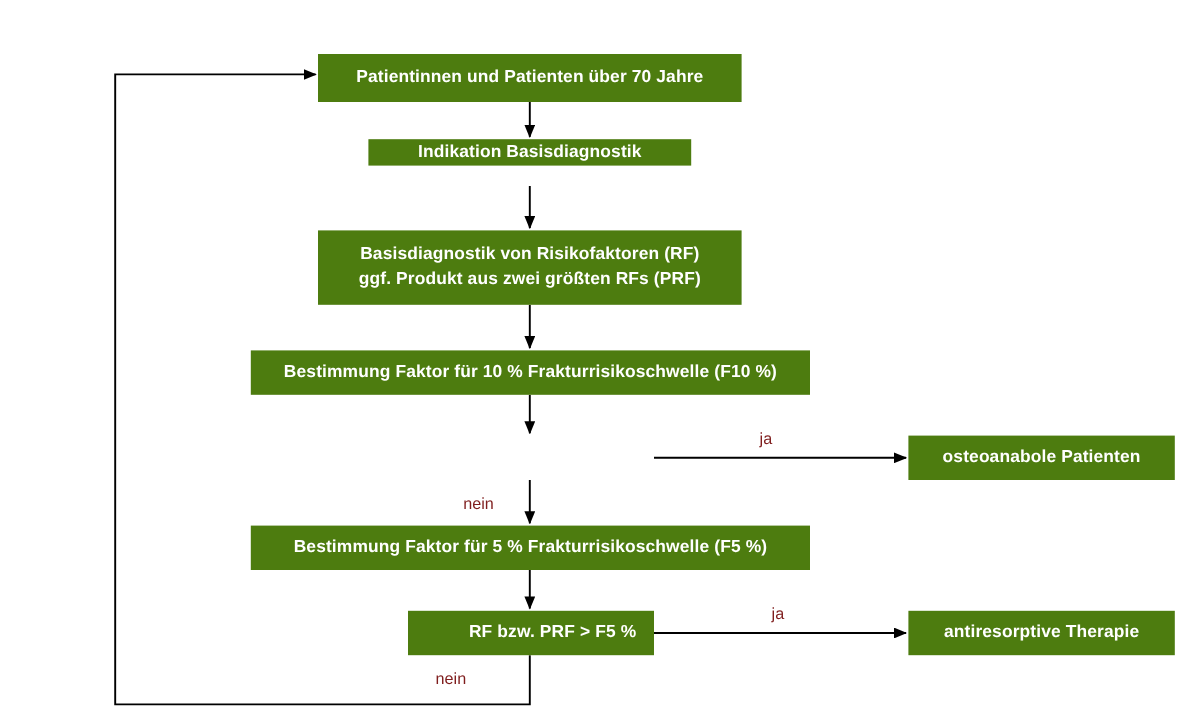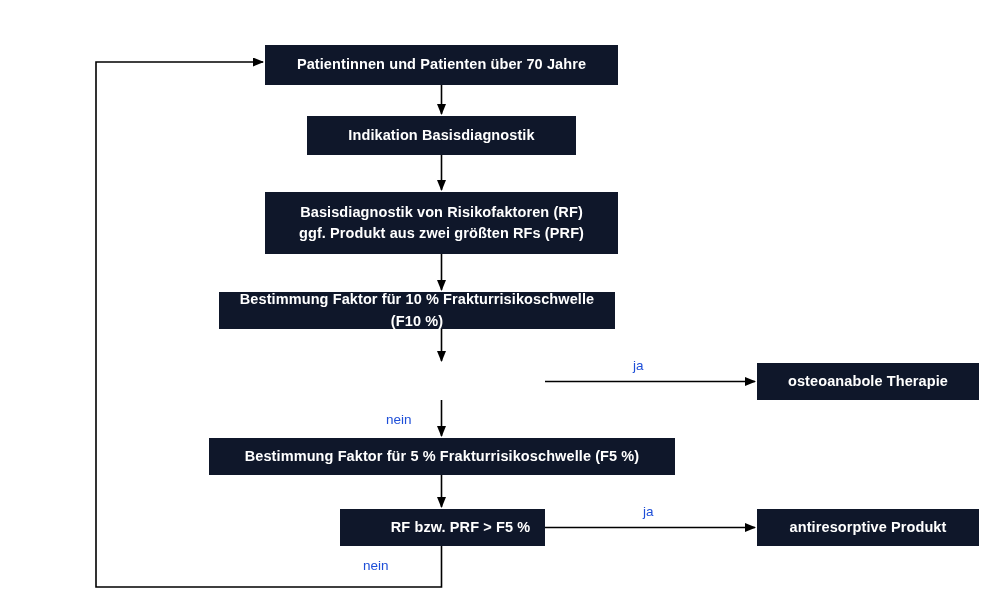--- a/index.html
+++ b/index.html
@@ -25,52 +25,52 @@
   svg.lines {
     position: absolute;
     left: 0;
     top: 0;
     width: 1000px;
     height: 606px;
     pointer-events: none;
   }
   .node {
     position: absolute;
-    background: #0f172a;
+    background: #4d7c0f;
     color: #ffffff;
     display: flex;
     align-items: center;
     justify-content: center;
     text-align: center;
     font-size: 14.5px;
     font-weight: bold;
     line-height: 1.45;
     letter-spacing: 0.1px;
     box-sizing: border-box;
     padding: 2px 8px;
     z-index: 3;
   }
   .node span.lbl {
     display: block;
     white-space: pre-line;
   }
   .edge-label {
     position: absolute;
     font-size: 13.5px;
-    color: #1d4ed8;
+    color: #7f1d1d;
     font-weight: normal;
     z-index: 4;
     white-space: nowrap;
   }
 
   
   #n-population   { left: 265px; top: 45px;  width: 353px; height: 40px; }
-  #n-indication   { left: 307px; top: 116px; width: 269px; height: 39px; }
+  #n-indication   { left: 307px; top: 116px; width: 269px; height: 22px; }
   #n-riskfactors  { left: 265px; top: 192px; width: 353px; height: 62px; }
-  #n-f10determine { left: 219px; top: 292px; width: 396px; height: 37px; }
+  #n-f10determine { left: 209px; top: 292px; width: 466px; height: 37px; }
   #n-reevaluation { left: 11px;  top: 292px; width: 169px; height: 37px; }
   #n-decision-f10 { left: 340px; top: 363px; width: 205px; height: 37px; }
   #n-anabolic     { left: 757px; top: 363px; width: 222px; height: 37px; }
   #n-f5determine  { left: 209px; top: 438px; width: 466px; height: 37px; justify-content: center; }
   #n-decision-f5  { left: 340px; top: 509px; width: 205px; height: 37px; padding-left: 44px; }
   #n-antiresorptive { left: 757px; top: 509px; width: 222px; height: 37px; }
 
   
   #lbl-ja-1   { left: 633px; top: 358px; }
   #lbl-nein-1 { left: 386px; top: 412px; }
@@ -121,33 +121,33 @@
 ggf. Produkt aus zwei größten RFs (PRF)</span>
   </div>
 
   <div class="node" id="n-f10determine">
     <span class="lbl">Bestimmung Faktor für 10 % Frakturrisikoschwelle (F10 %)</span>
   </div>
 
 
 
   <div class="node" id="n-anabolic">
-    <span class="lbl">osteoanabole Therapie</span>
+    <span class="lbl">osteoanabole Patienten</span>
   </div>
 
   <div class="node" id="n-f5determine">
     <span class="lbl">Bestimmung Faktor für 5 % Frakturrisikoschwelle (F5 %)</span>
   </div>
 
   <div class="node" id="n-decision-f5">
     <span class="lbl">RF bzw. PRF &gt; F5 %</span>
   </div>
 
   <div class="node" id="n-antiresorptive">
-    <span class="lbl">antiresorptive Produkt</span>
+    <span class="lbl">antiresorptive Therapie</span>
   </div>
 
   <div class="edge-label" id="lbl-ja-1">ja</div>
   <div class="edge-label" id="lbl-nein-1">nein</div>
   <div class="edge-label" id="lbl-ja-2">ja</div>
   <div class="edge-label" id="lbl-nein-2">nein</div>
 
 </div>
 
 </body></html>

